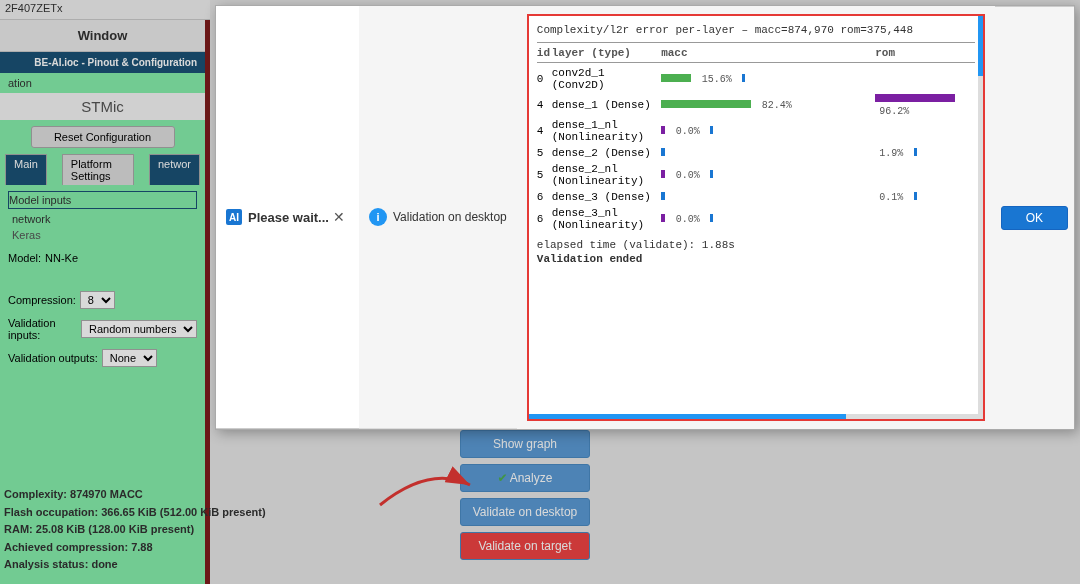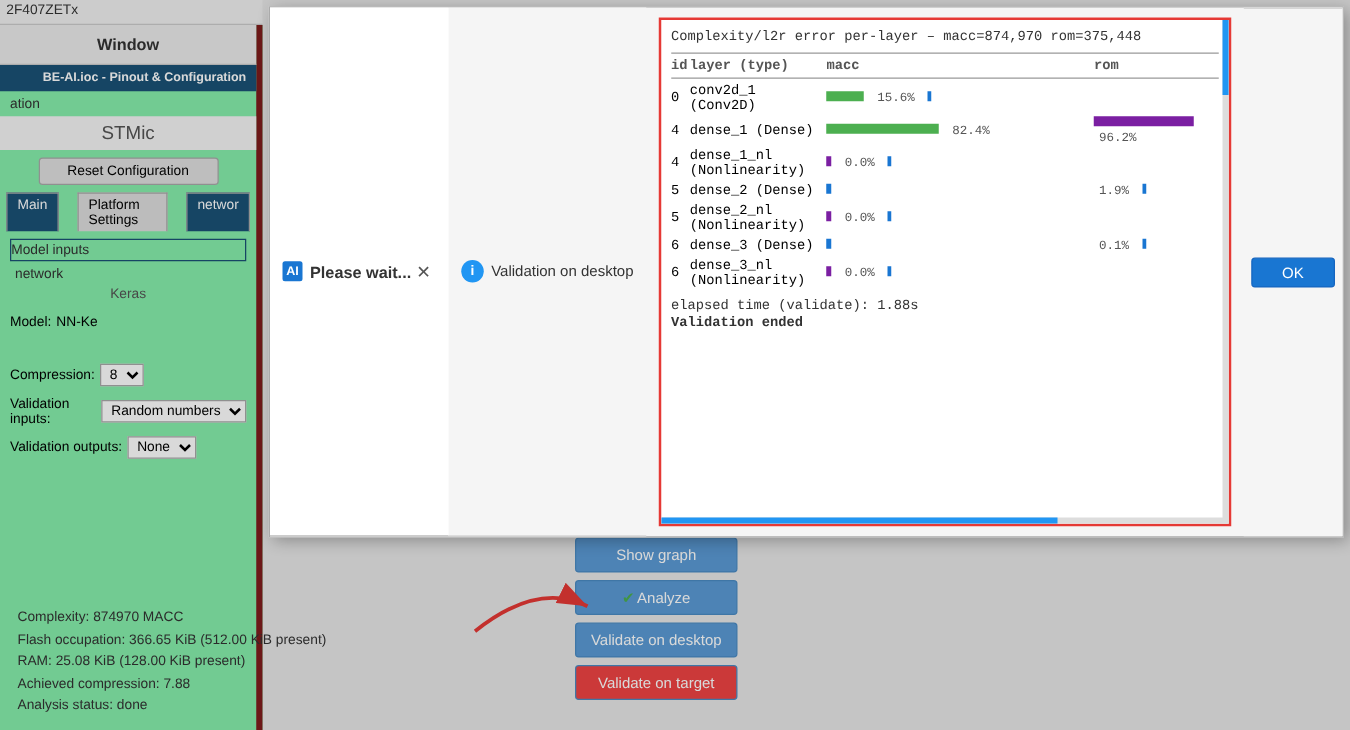--- a/index.html
+++ b/index.html
@@ -126,21 +126,20 @@
     .model-input-value {
       font-size: 11px;
       color: #333;
       padding: 2px 4px;
     }
 
     .keras-label {
       font-size: 11px;
       color: #555;
       padding: 2px 4px;
-      text-align: center;
     }
 
     .model-row {
       display: flex;
       align-items: center;
       gap: 4px;
       padding: 3px 8px;
       font-size: 11px;
     }
 
@@ -502,21 +501,21 @@
     </select>
   </div>
   <div class="compression-row">
     <span>Validation outputs:</span>
     <select class="select-inline">
       <option>None</option>
     </select>
   </div>
 </div>
 
-<div class="bottom-info" style="left:14px; bottom:10px; position:absolute; z-index:3;">
+<div class="bottom-info" style="left:4px; bottom:10px; position:absolute; z-index:3;font-weight:bold;">
   <div>Complexity: 874970 MACC</div>
   <div>Flash occupation: 366.65 KiB (512.00 KiB present)</div>
   <div>RAM: 25.08 KiB (128.00 KiB present)</div>
   <div>Achieved compression: 7.88</div>
   <div>Analysis status: done</div>
 </div>
 
 <div class="right-buttons">
   <button class="action-btn btn-show-graph">Show graph</button>
   <button class="action-btn btn-analyze">

